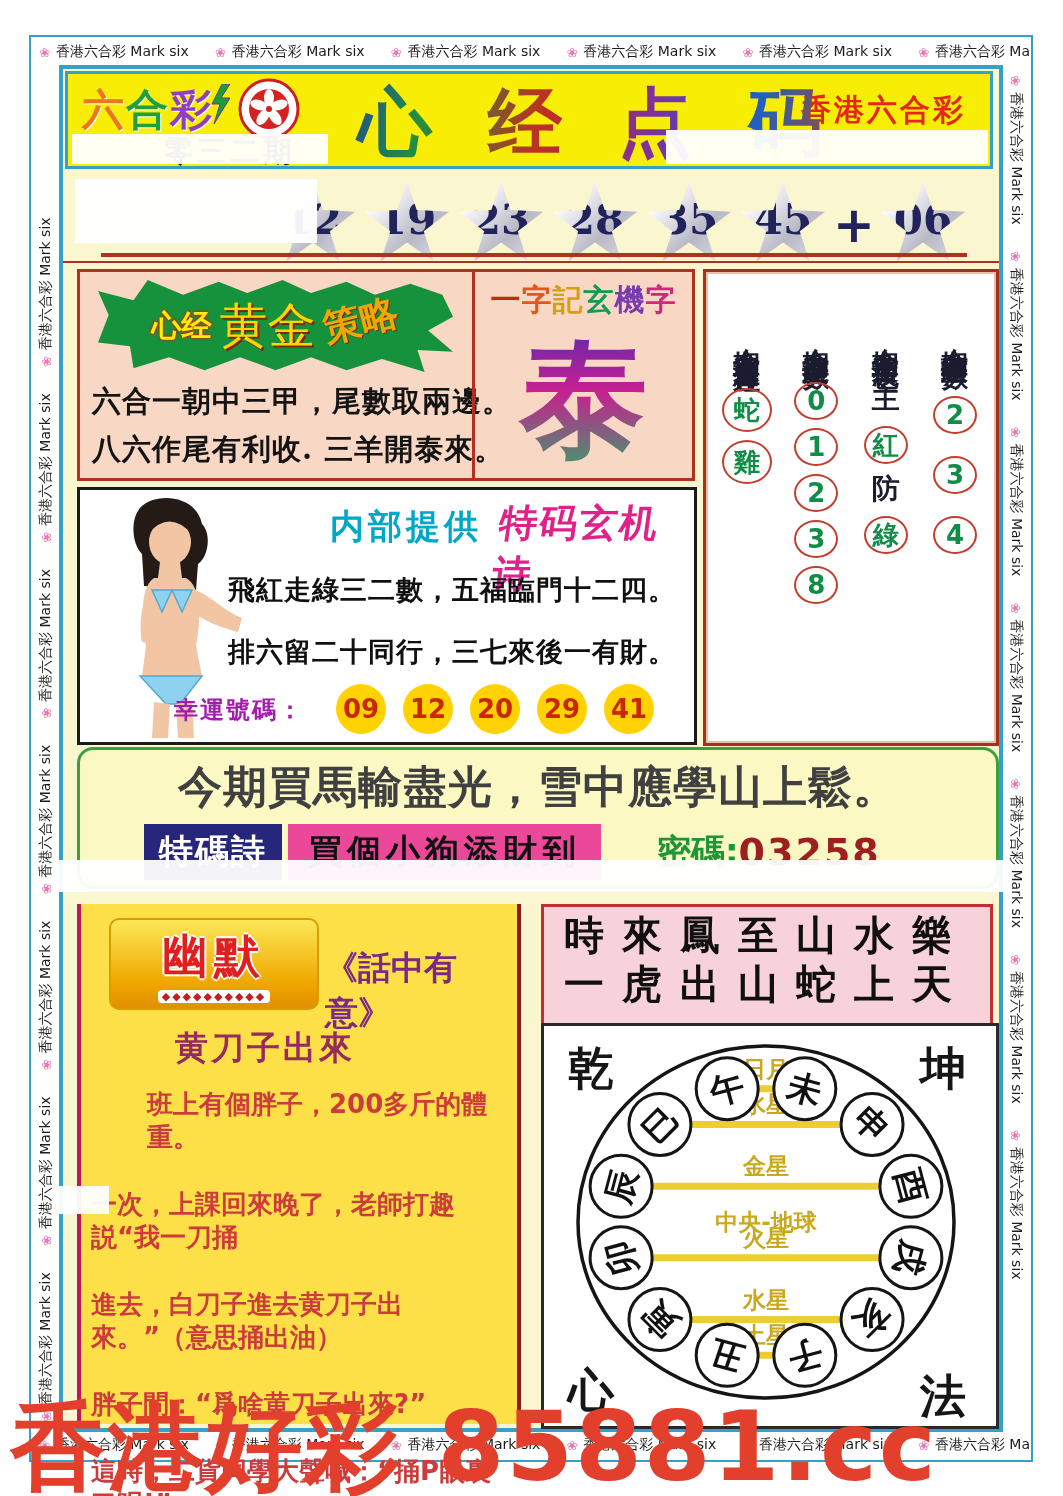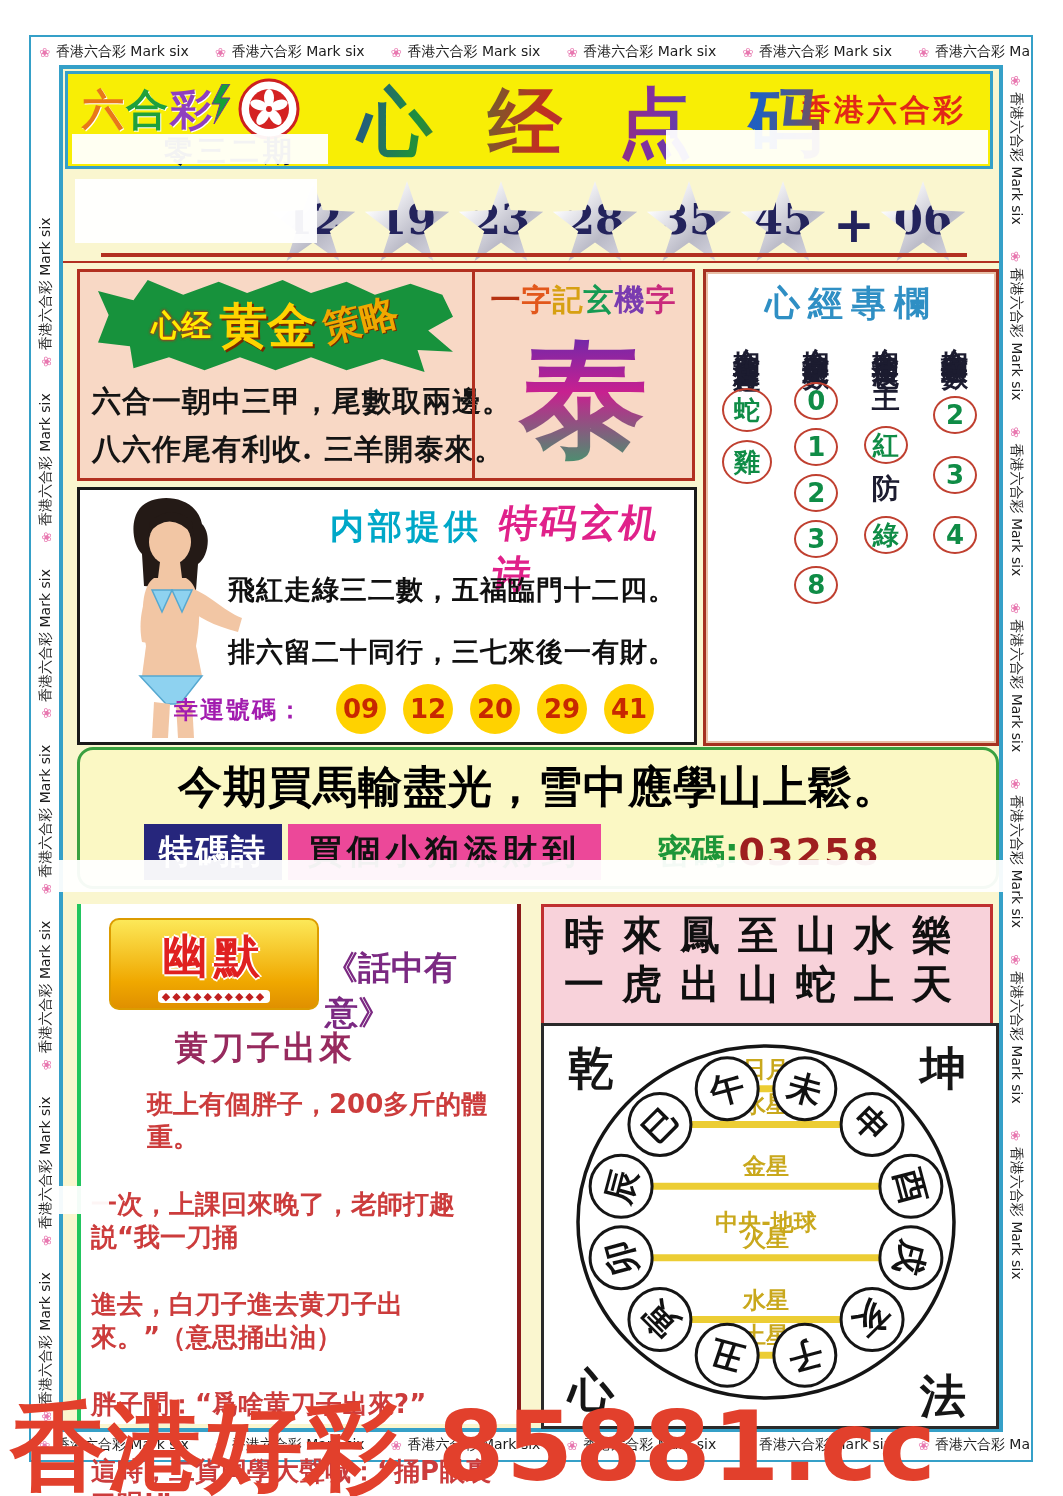--- a/index.html
+++ b/index.html
@@ -42,21 +42,21 @@
   .star span{position:absolute;left:0;right:0;top:14px;text-align:center;
         font-family:"DejaVu Serif",serif;font-weight:bold;font-size:42px;color:#23235c;}
   .plus{width:40px;text-align:center;font-size:50px;font-weight:bold;color:#23235c;}
   .redline{background:#b23020;}
 
   
   #golden-box{left:14px;top:200px;width:612px;height:206px;background:#f8d8c5;border:3px solid #b23020;}
   #ribbon{left:18px;top:8px;width:355px;height:92px;background:#17923c;display:flex;align-items:center;justify-content:center;gap:8px;
       clip-path:polygon(3% 38%,0% 12%,10% 22%,14% 0%,24% 16%,34% 2%,42% 14%,52% 0%,60% 14%,70% 2%,78% 16%,88% 4%,97% 16%,100% 40%,93% 55%,100% 78%,90% 76%,92% 100%,80% 86%,70% 98%,60% 84%,50% 98%,40% 84%,30% 98%,20% 84%,10% 96%,9% 72%,0% 68%);}
   #ribbon .tag{font-size:30px;font-weight:bold;color:#ffec00;text-shadow:0 0 3px #d02010,0 0 3px #d02010;}
-  #ribbon .big{font-size:48px;font-weight:bold;color:#ffd400;text-shadow:2px 2px 0 #7a2800;font-family:"DejaVu Serif",serif;}
+  #ribbon .big{font-size:48px;font-weight:normal;color:#ffd400;text-shadow:2px 2px 0 #7a2800;font-family:"DejaVu Serif",serif;}
   #ribbon .tail{font-size:38px;font-weight:bold;color:#f0a800;text-shadow:1px 1px 0 #7a2800;transform:rotate(-14deg) translateY(-6px);font-family:"DejaVu Serif",serif;}
   .gline{left:12px;font-size:29px;font-weight:bold;font-family:"DejaVu Serif",serif;color:#141414;letter-spacing:1px;white-space:nowrap;}
   #golden-divider{left:392px;top:0;bottom:0;width:3px;background:#b23020;}
   #one-word{left:395px;top:0;right:0;bottom:0;}
   #one-word-title{left:0;right:0;top:8px;text-align:center;font-size:30px;font-weight:bold;letter-spacing:1px;}
   #one-word-char{left:0;right:0;top:42px;text-align:center;font-size:128px;font-weight:bold;font-family:"DejaVu Serif",serif;color:#a03090;
       background-image:linear-gradient(180deg,#5a2ab0 5%,#c82090 45%,#30a868 95%);
       -webkit-background-clip:text;-webkit-text-fill-color:transparent;}
 
   
@@ -78,31 +78,31 @@
   #provider{left:250px;top:14px;font-size:34px;font-weight:bold;color:#00a8c8;letter-spacing:4px;}
   #poem-title{left:416px;top:8px;font-size:38px;font-weight:bold;color:#e0218a;letter-spacing:2px;transform:skewX(-8deg);}
   .pline{left:148px;font-size:27px;font-weight:bold;font-family:"DejaVu Serif",serif;color:#101010;letter-spacing:1px;white-space:nowrap;}
   #lucky-label{left:94px;top:204px;font-size:24px;font-weight:bold;color:#a21caf;letter-spacing:2px;}
   #lucky-numbers{left:256px;top:194px;display:flex;gap:17px;}
   .lucky{width:50px;height:50px;border-radius:50%;background:#ffd200;color:#c82800;font-weight:bold;font-size:26px;
          display:flex;align-items:center;justify-content:center;}
 
   
   #couplet-box{left:14px;top:678px;width:916px;height:136px;background:#fbf8c4;border:3px solid #3aa040;border-radius:16px;}
-  #couplet-line{left:0;right:0;top:8px;text-align:center;font-size:44px;font-weight:900;color:#000000;letter-spacing:1px;white-space:nowrap;}
+  #couplet-line{left:0;right:0;top:8px;text-align:center;font-size:44px;font-weight:900;color:#404040;letter-spacing:1px;white-space:nowrap;}
   #couplet-row{left:64px;top:74px;display:flex;align-items:center;}
   #special-label{background:#26267c;color:#fff;font-size:34px;font-weight:bold;padding:5px 15px;letter-spacing:2px;}
   #special-verse{background:#ec4899;color:#111;font-size:34px;font-weight:bold;font-family:"DejaVu Serif",serif;
                  padding:5px 20px;margin-left:6px;letter-spacing:5px;white-space:nowrap;}
   #code-group{margin-left:56px;display:flex;align-items:center;}
   #code-label{color:#1e9638;font-size:34px;font-weight:bold;}
   #code-value{color:#9e1f1f;font-size:38px;font-weight:bold;letter-spacing:2px;}
 
   
-  #joke-box{left:14px;top:835px;width:436px;height:520px;background:#ffffff;border-left:4px solid #22c55e;border-right:4px solid #8b1a1a;}
+  #joke-box{left:14px;top:835px;width:436px;height:520px;background:#fde047;border-left:4px solid #be185d;border-right:4px solid #8b1a1a;}
   #humor-badge{left:28px;top:14px;width:206px;height:88px;border:2px solid #dc9c00;border-radius:10px;
       background:linear-gradient(180deg,#fce858,#f0a800 70%,#e09000);display:flex;flex-direction:column;align-items:center;justify-content:center;}
   #humor-badge .badge-text{font-size:46px;font-weight:900;color:#e02020;letter-spacing:6px;
       text-shadow:-2px 0 #fff,2px 0 #fff,0 -2px #fff,0 2px #fff;}
   #humor-badge .badge-deco{font-size:11px;color:#c02020;letter-spacing:2px;margin-top:2px;background:#fff;border-radius:4px;padding:0 4px;}
   #humor-series{left:244px;top:42px;font-size:33px;font-weight:bold;color:#7b2982;}
   #joke-title{left:94px;top:122px;font-size:33px;font-weight:bold;color:#972a5e;letter-spacing:3px;}
   #joke-body{left:10px;top:184px;width:420px;position:absolute;}
   #joke-body p{margin:0 0 34px 0;font-size:26px;font-weight:bold;color:#cc3c3c;line-height:1.27;}
   #joke-body p.indent{padding-left:56px;}
@@ -314,21 +314,20 @@
       <div class="abs gline" style="top:110px;">六合一朝中三甲，尾數取兩邊。</div>
       <div class="abs gline" style="top:158px;">八六作尾有利收. 三羊開泰來。</div>
       <div id="golden-divider" class="abs"></div>
       <div id="one-word" class="abs">
         <div id="one-word-title" class="abs"><span style="color: rgb(182, 50, 17);">一</span><span style="color: rgb(226, 87, 27);">字</span><span style="color: rgb(215, 160, 18);">記</span><span style="color: rgb(22, 154, 83);">玄</span><span style="color: rgb(122, 59, 176);">機</span><span style="color: rgb(201, 42, 124);">字</span></div>
         <div id="one-word-char" class="abs">泰</div>
       </div>
     </div>
 
     <div id="heart-panel" class="abs">
-      <div id="heart-title" class="abs">心經專欄</div>
       <div id="heart-columns">
           <div class="hcol zodiac">
             <div class="hhead">今期幸運生肖運程：</div>
             <div class="hitem circ">蛇</div>
             <div class="hitem circ">雞</div>
           </div>
           <div class="hcol">
             <div class="hhead">今期幸運尾數：</div>
             <div class="hitem circ">0</div>
             <div class="hitem circ">1</div>

